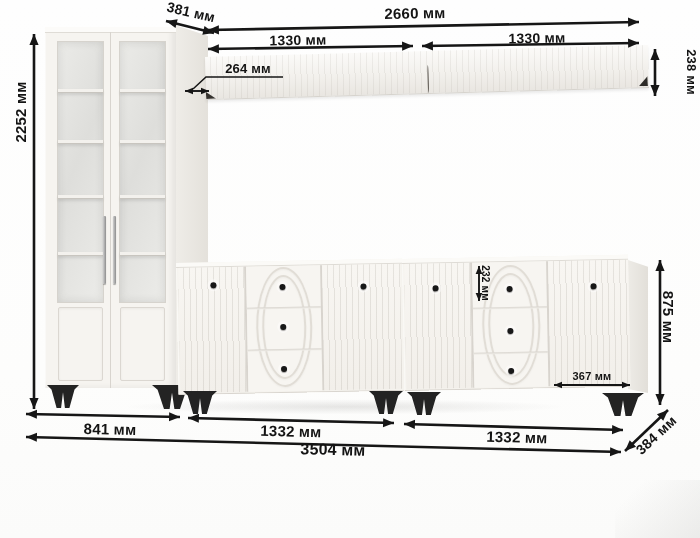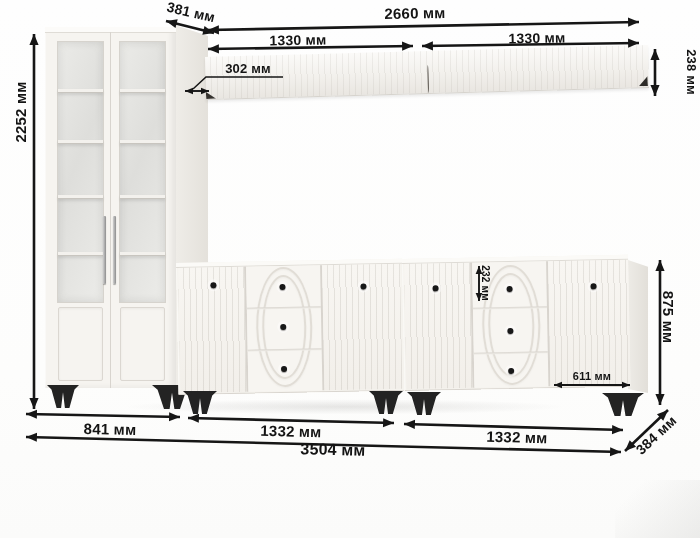--- a/index.html
+++ b/index.html
@@ -159,24 +159,24 @@
       <line x1="185" y1="91" x2="209" y2="91" marker-start="url(#ah)" marker-end="url(#ah)"></line>
       <polyline points="283,77 206,77 193,89" stroke-width="1.5"></polyline>
     </g>
   </svg>
 
   <div class="dim" style="left:20px;top:112px;font-size:15px;transform:translate(-50%,-50%) rotate(-90deg);">2252 мм</div>
   <div class="dim" style="left:191px;top:12px;font-size:14px;transform:translate(-50%,-50%) rotate(13deg);">381 мм</div>
   <div class="dim" style="left:415px;top:13px;font-size:15px;transform:translate(-50%,-50%) rotate(-1deg);">2660 мм</div>
   <div class="dim" style="left:298px;top:40px;font-size:14px;transform:translate(-50%,-50%) rotate(-1deg);">1330 мм</div>
   <div class="dim" style="left:537px;top:38px;font-size:14px;transform:translate(-50%,-50%) rotate(-1deg);">1330 мм</div>
-  <div class="dim" style="left:248px;top:68px;font-size:13px;">302 мм</div>
+  <div class="dim" style="left:248px;top:68px;font-size:13px;">264 мм</div>
   <div class="dim" style="left:691px;top:72px;font-size:13px;transform:translate(-50%,-50%) rotate(90deg);">238 мм</div>
   <div class="dim" style="left:485px;top:283px;font-size:10px;transform:translate(-50%,-50%) rotate(90deg);">232 мм</div>
   <div class="dim" style="left:668px;top:317px;font-size:15px;transform:translate(-50%,-50%) rotate(90deg);">875 мм</div>
-  <div class="dim" style="left:592px;top:376px;font-size:11px;">611 мм</div>
+  <div class="dim" style="left:592px;top:376px;font-size:11px;">367 мм</div>
   <div class="dim" style="left:110px;top:429px;font-size:15px;transform:translate(-50%,-50%) rotate(1.2deg);">841 мм</div>
   <div class="dim" style="left:291px;top:431px;font-size:15px;transform:translate(-50%,-50%) rotate(1.4deg);">1332 мм</div>
   <div class="dim" style="left:517px;top:437px;font-size:15px;transform:translate(-50%,-50%) rotate(1.5deg);">1332 мм</div>
   <div class="dim" style="left:333px;top:450px;font-size:16px;transform:translate(-50%,-50%) rotate(1.5deg);">3504 мм</div>
   <div class="dim" style="left:656px;top:435px;font-size:14px;transform:translate(-50%,-50%) rotate(-43deg);">384 мм</div>
 
 </div>
 
 </body></html>

